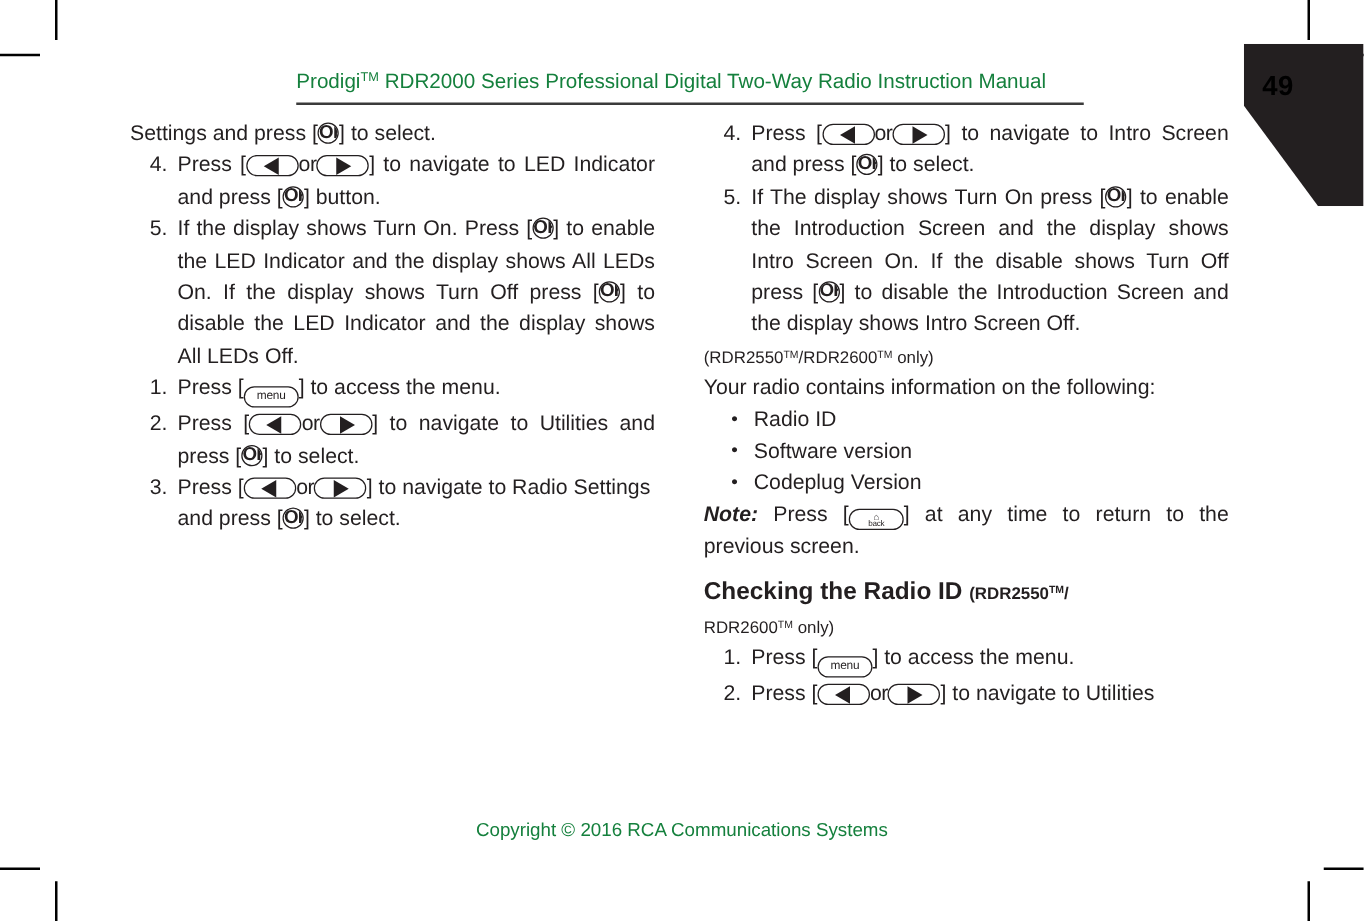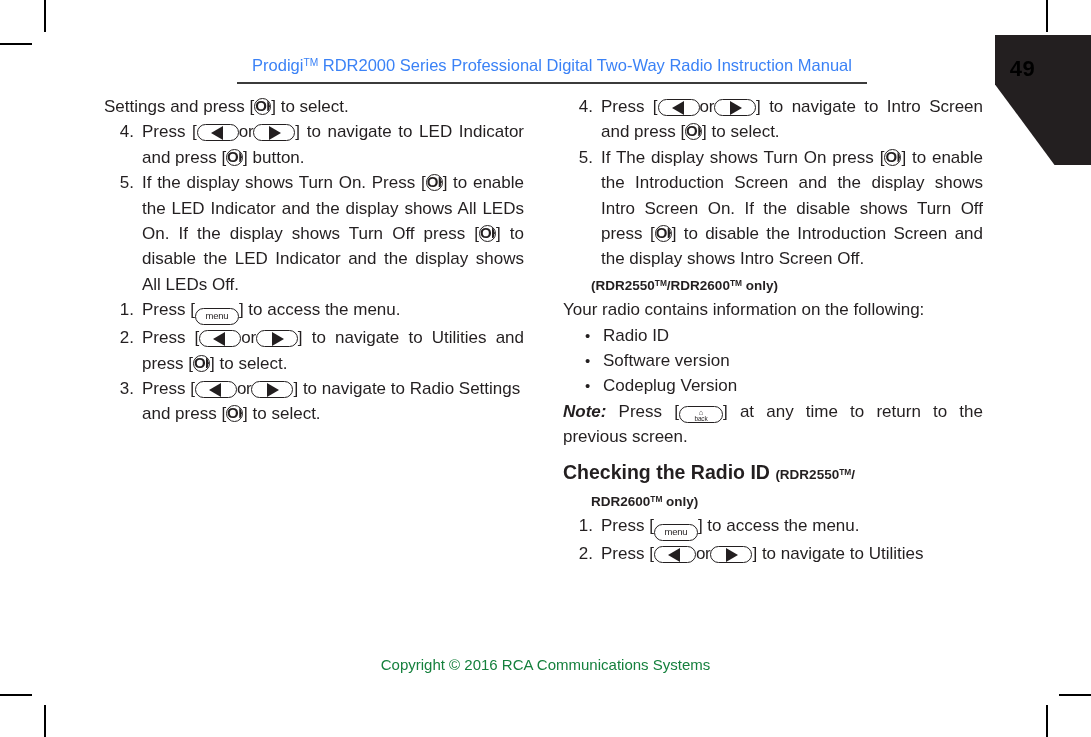--- a/index.html
+++ b/index.html
@@ -53,23 +53,23 @@
     letter-spacing: .5px;
     z-index: 4;
   }
 
   
   .header {
     position: absolute;
     left: 237px;
     top: 56px;
     width: 630px;
-    text-align: center;
+    text-align: left;
     font-size: 16.5px;
-    color: #3b82f6;
+    color: #15803d;
     white-space: nowrap;
   }
   .header-rule {
     position: absolute;
     left: 237px;
     top: 82px;
     width: 630px;
     height: 1.5px;
     background: #3b3b3b;
   }
@@ -138,23 +138,22 @@
     text-justify: inter-word;
     color: #231f20;
   }
   h2 .model {
     font-size: 13.5px;
     font-weight: bold;
     letter-spacing: 0;
   }
   .model-line {
     font-size: 13.5px;
-    font-weight: bold;
+    font-weight: normal;
     line-height: 22px;
-    margin-left: 28px;
   }
   .tm {
     font-size: .62em;
     vertical-align: .52em;
     letter-spacing: 0;
   }
   .head-gap-before { margin-top: 9px; }
   .head-gap-after  { margin-top: 2px; }
 
   

